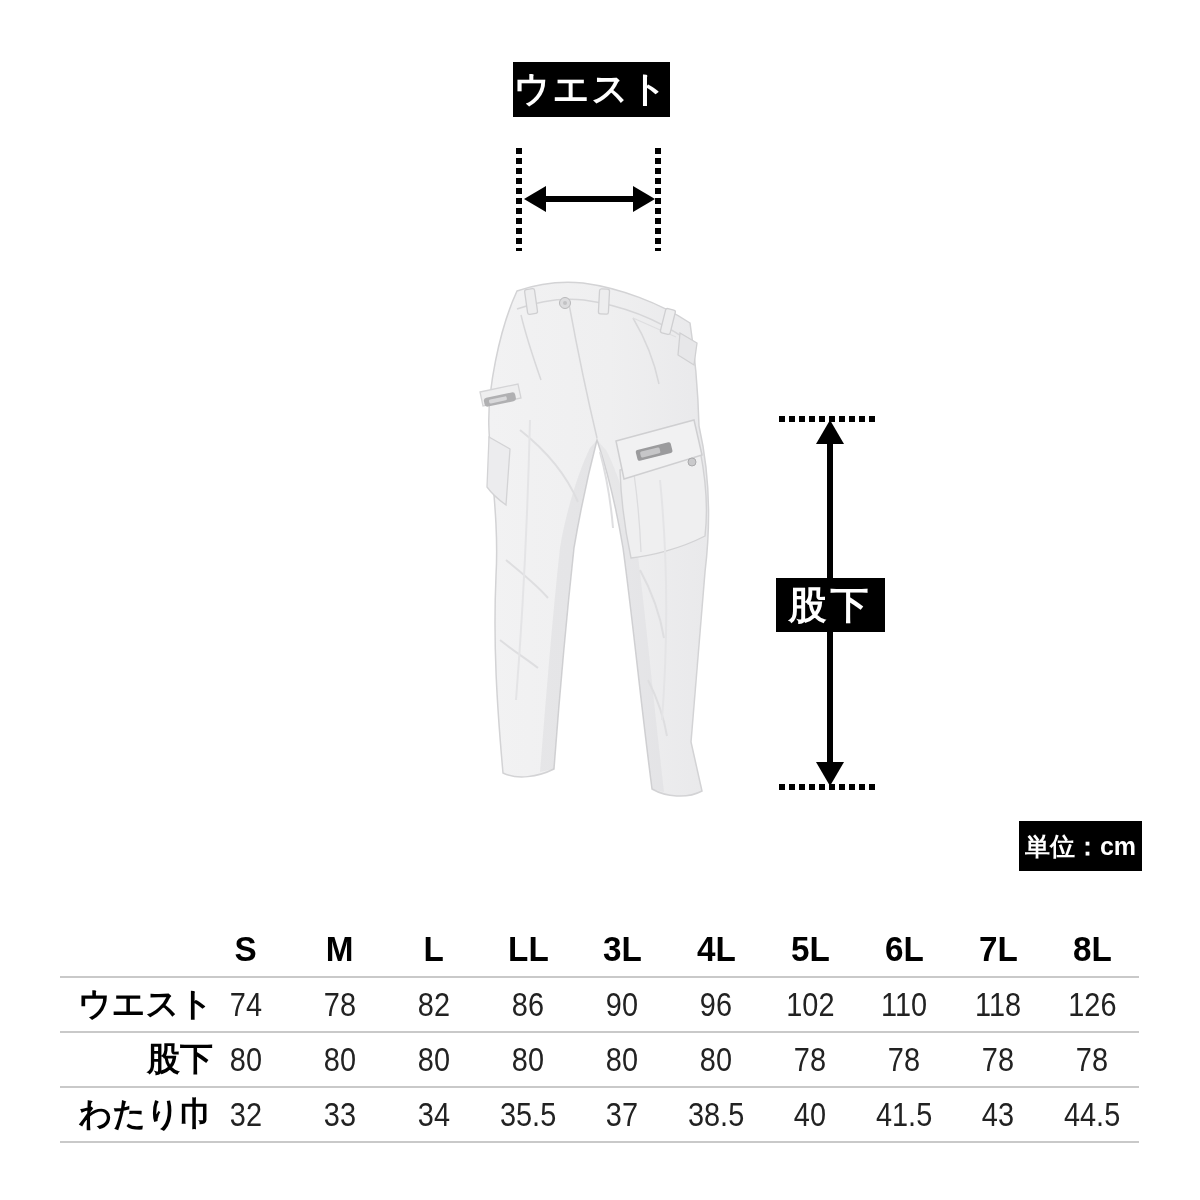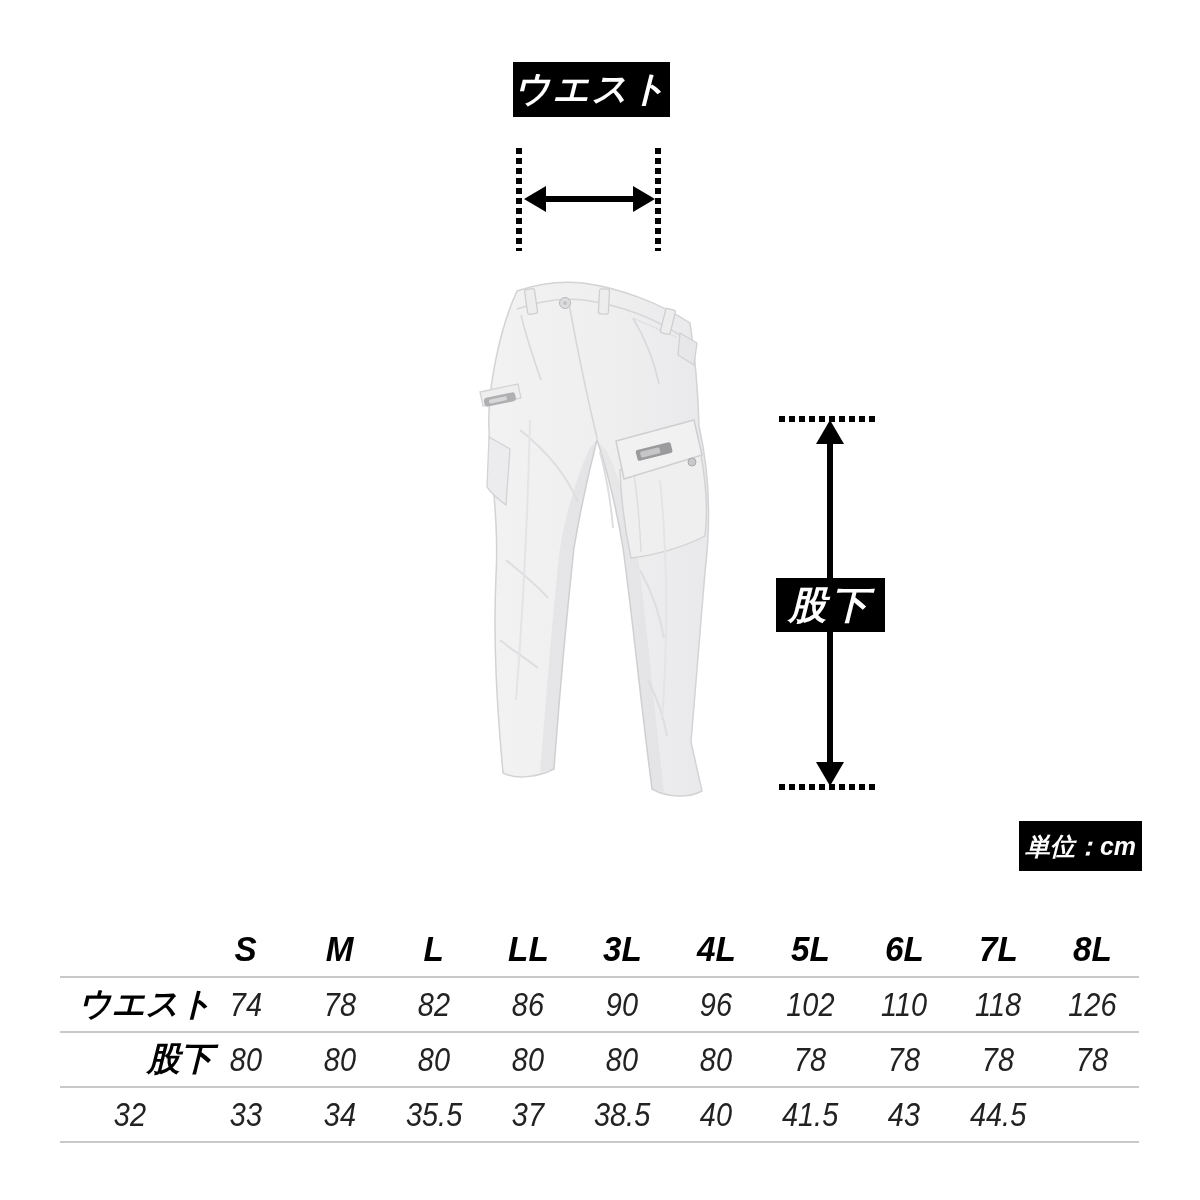--- a/index.html
+++ b/index.html
@@ -1,20 +1,19 @@
 <!DOCTYPE html>
 <html><head>
 <meta charset="utf-8">
 <style>
   html,body{margin:0;padding:0;background:#fff;}
   .stage{
     position:relative;width:1200px;height:1200px;margin:0 auto;
     background:#ffffff;overflow:hidden;
     font-family:"Liberation Sans", sans-serif;
-    font-style:italic;
   }
   
   .black-label{
     position:absolute;background:#000;color:#fff;
     display:flex;align-items:center;justify-content:center;
     font-weight:bold;white-space:nowrap;
   }
   .waist-label{left:513px;top:62px;width:157px;height:55px;font-size:36px;letter-spacing:2px;}
   .inseam-label{left:776px;top:578px;width:109px;height:54px;font-size:38px;letter-spacing:4px;z-index:6;}
   .unit-label{left:1019px;top:821px;width:123px;height:50px;font-size:25px;letter-spacing:0px;}
@@ -201,20 +200,21 @@
       <div class="cell"><span class="num">80</span></div>
       <div class="cell"><span class="num">80</span></div>
       <div class="cell"><span class="num">80</span></div>
       <div class="cell"><span class="num">80</span></div>
       <div class="cell"><span class="num">78</span></div>
       <div class="cell"><span class="num">78</span></div>
       <div class="cell"><span class="num">78</span></div>
       <div class="cell"><span class="num">78</span></div>
     </div>
     <div class="trow body">
+      <div class="cell rlabel">わたり巾</div>
       <div class="cell"><span class="num">32</span></div>
       <div class="cell"><span class="num">33</span></div>
       <div class="cell"><span class="num">34</span></div>
       <div class="cell"><span class="num">35.5</span></div>
       <div class="cell"><span class="num">37</span></div>
       <div class="cell"><span class="num">38.5</span></div>
       <div class="cell"><span class="num">40</span></div>
       <div class="cell"><span class="num">41.5</span></div>
       <div class="cell"><span class="num">43</span></div>
       <div class="cell"><span class="num">44.5</span></div>

